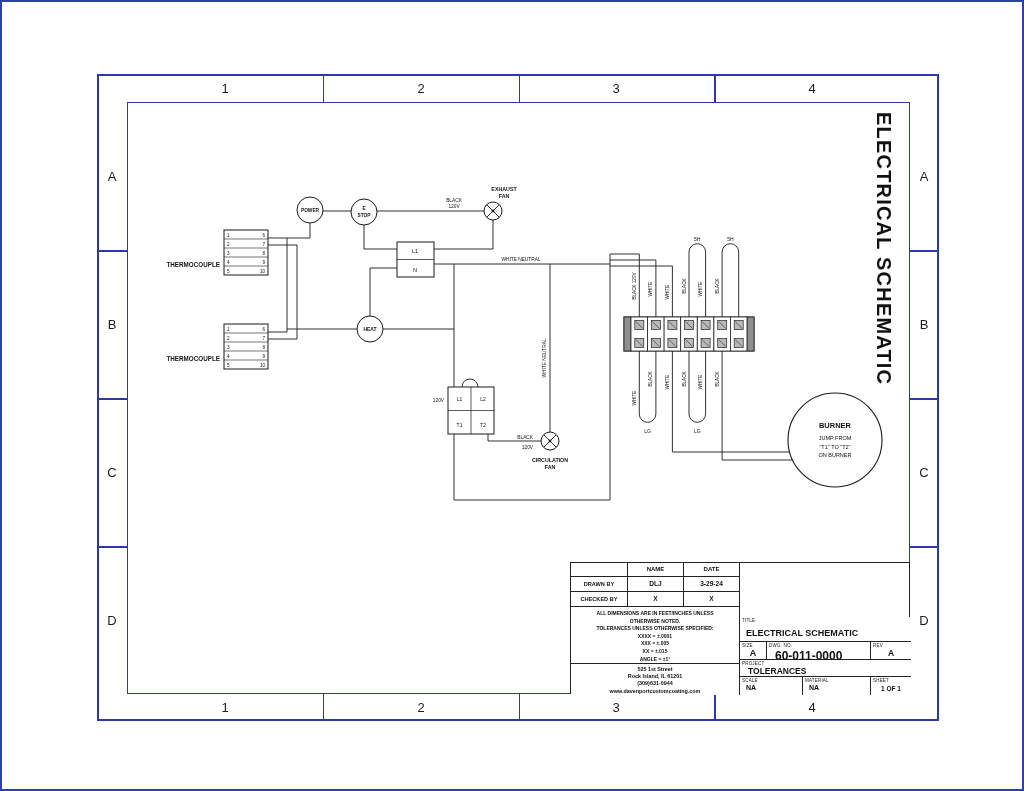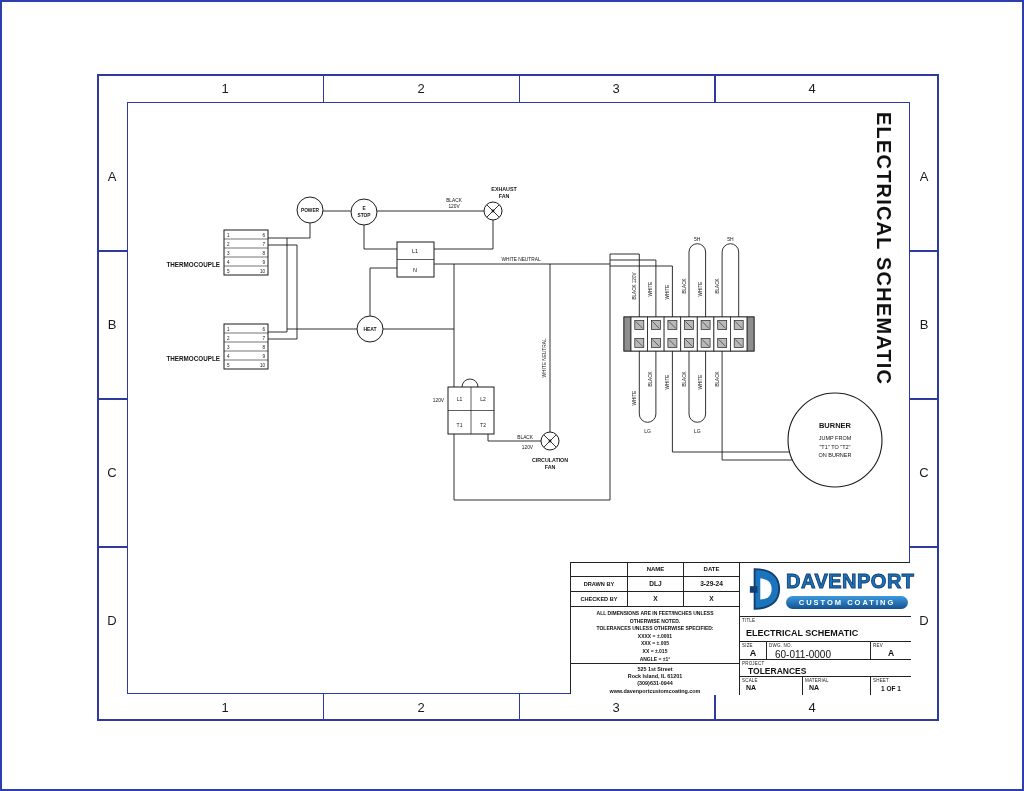--- a/index.html
+++ b/index.html
@@ -20,21 +20,21 @@
   .cell{position:absolute;background:#fff}
   .br{border-right:1px solid #222}.bb{border-bottom:1px solid #222}
   .cell-label{position:absolute;top:1px;left:2px;font-size:4.5px;color:#222;letter-spacing:.2px}
   .hdr{width:100%;text-align:center;font-size:6px;font-weight:700;margin-top:3px;color:#111}
   .rowlbl{width:100%;text-align:center;font-size:5.6px;font-weight:600;margin-top:4px;color:#111}
   .rowval{width:100%;text-align:center;font-size:6.6px;font-weight:700;margin-top:3px;color:#111}
   .notes{padding-top:3px;text-align:center;font-size:5px;font-weight:600;line-height:7.6px;color:#111}
   .addr{padding-top:2px;text-align:center;font-size:5.4px;font-weight:700;line-height:7.2px;color:#111}
   .title-val{position:absolute;left:6px;top:11px;font-size:9px;font-weight:700;color:#111}
   .big-val{position:absolute;left:0;width:100%;text-align:center;top:6px;font-size:9px;font-weight:700;color:#111}
-  .dwg-val{position:absolute;left:8px;top:7px;font-size:10px;font-weight:400;color:#111}
+  .dwg-val{position:absolute;left:8px;top:7px;font-size:12px;font-weight:700;color:#111}
   .proj-val{position:absolute;left:8px;top:6px;font-size:8.5px;font-weight:700;color:#111}
   .sm-val{position:absolute;left:20px;top:7px;font-size:7px;font-weight:700;color:#111}
   .sheet-val{position:absolute;left:0;width:100%;text-align:center;top:8px;font-size:6.5px;font-weight:700;color:#111}
   .logo-icon{position:absolute;left:8px;top:4px;width:34px;height:44px}
   .logo-text{position:absolute;left:46px;top:7px;font-size:20px;font-weight:800;color:#1b75bc;
              -webkit-text-stroke:.9px #123f73;letter-spacing:.5px}
   .logo-bar{position:absolute;left:46px;top:33px;width:122px;height:13px;border-radius:7px;
             background:linear-gradient(#3d9be0,#14518f);color:#fff;font-size:7.5px;font-weight:700;
             letter-spacing:2px;text-align:center;line-height:13px}
 </style>
@@ -304,29 +304,20 @@
 
     <div class="cell br" style="left:0;top:101px;width:169px;height:31px">
       <div class="addr">
         <div>525 1st Street</div>
         <div>Rock Island, IL 61201</div>
         <div>(309)631-0944</div>
         <div>www.davenportcustomcoating.com</div>
       </div>
     </div>
 
-    <div class="cell bb" style="left:169px;top:0;width:171px;height:54px">
-      <svg class="logo-icon" viewBox="0 0 36 46">
-        <path d="M7 2 C 28 2 33 13 33 23 C 33 35 25 44 7 44 Z" fill="#1b75bc" stroke="#123f73" stroke-width="2"></path>
-        <path d="M13 12 C 22 12 25 17 25 23 C 25 30 21 34 13 34 Z" fill="#fff"></path>
-        <path d="M2 20 L 10 20 L 10 27 L 2 27 Z" fill="#123f73"></path>
-      </svg>
-      <div class="logo-text">DAVENPORT</div>
-      <div class="logo-bar">CUSTOM COATING</div>
-    </div>
 
     <div class="cell bb" style="left:169px;top:54px;width:171px;height:25px">
       <span class="cell-label">TITLE</span>
       <div class="title-val">ELECTRICAL SCHEMATIC</div>
     </div>
 
     <div class="cell br bb" style="left:169px;top:79px;width:27px;height:18px">
       <span class="cell-label">SIZE</span>
       <div class="big-val">A</div>
     </div>

